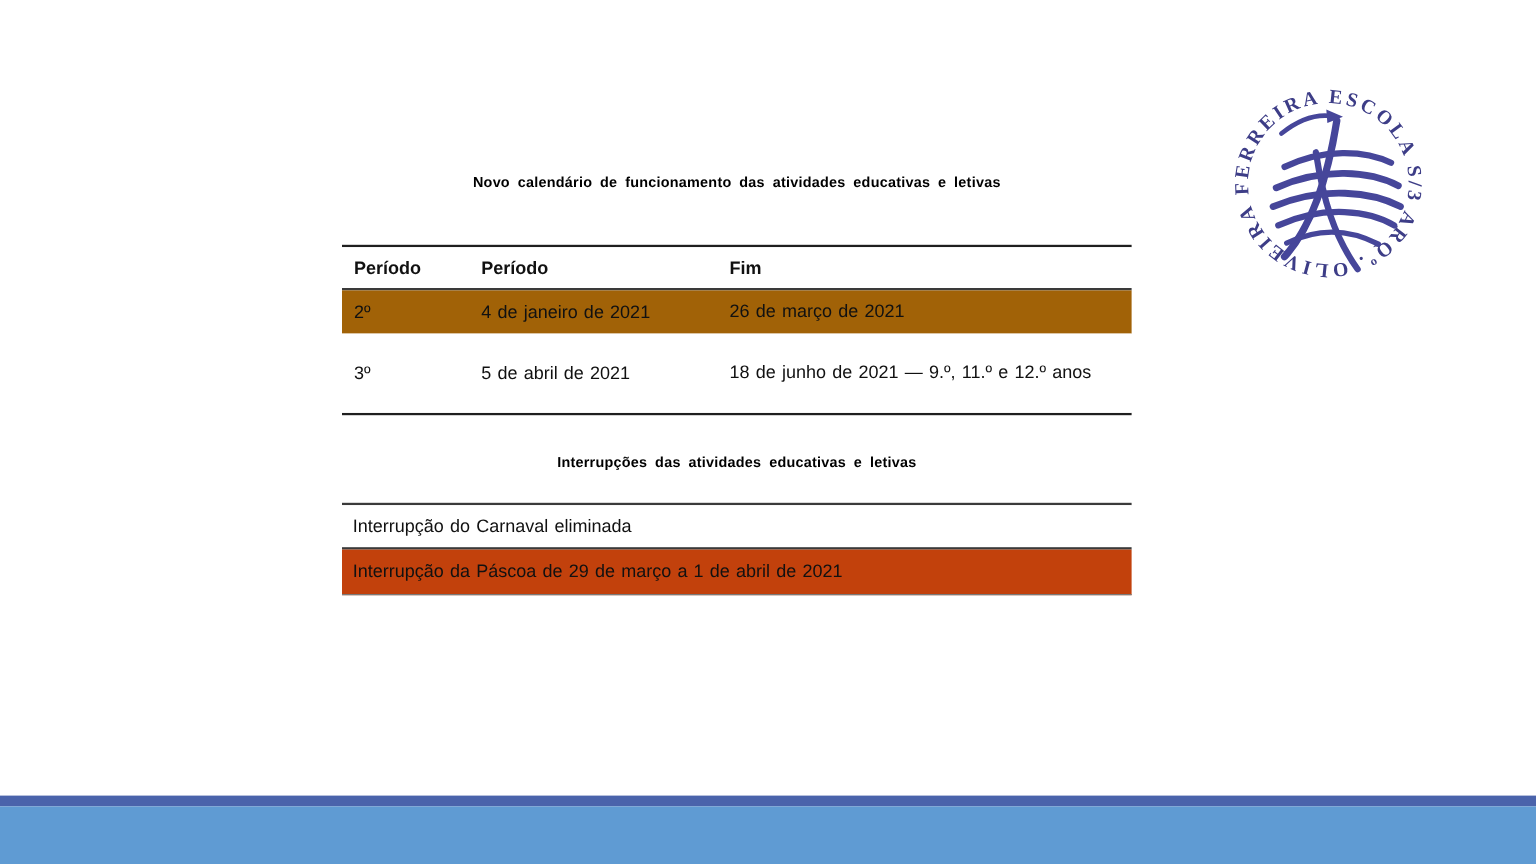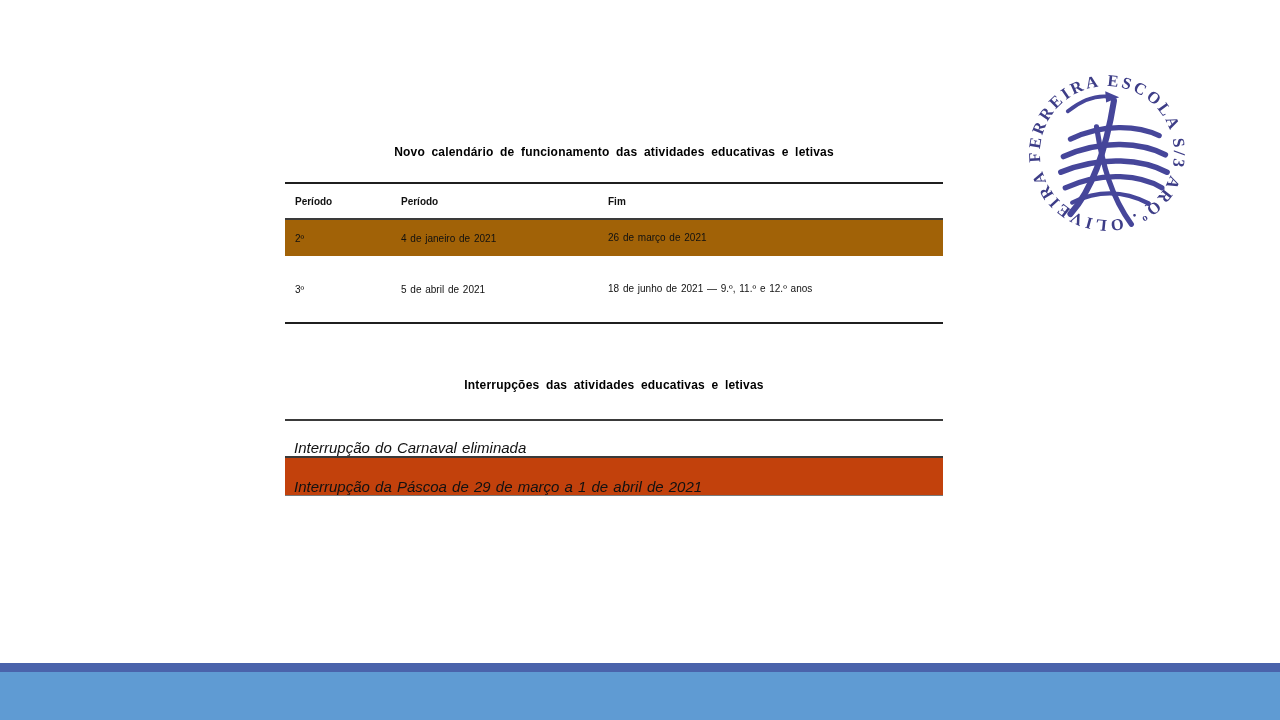--- a/index.html
+++ b/index.html
@@ -29,25 +29,25 @@
     word-spacing: 3px;
     color: #000000;
   }
   #calendar-title { top: 145px; }
   #interruptions-title { top: 378px; }
 
   
   .calendar-table {
     position: absolute;
     left: 285px;
-    top: 182px;
+    top: 204px;
     width: 658px;
     border-top: 2px solid #1f1f1f;
     border-bottom: 2px solid #1f1f1f;
-    font-size: 10px;
+    font-size: 15px;
   }
   .cal-row {
     display: flex;
     align-items: center;
     word-spacing: 1px;
   }
   .cal-header {
     height: 36px;
     font-weight: bold;
     border-bottom: 2px solid #3a3a3a;
@@ -64,24 +64,23 @@
   .interruptions-table {
     position: absolute;
     left: 285px;
     top: 419px;
     width: 658px;
     border-top: 2px solid #3a3a3a;
     font-size: 15px;
   }
   .int-row {
     display: flex;
-    align-items: flex-end;
+    align-items: center;
     padding-left: 9px;
     word-spacing: 1px;
-    font-style: italic;
   }
   .int-row-1 {
     height: 37px;
     background: #ffffff;
     border-bottom: 2px solid #3a3a3a;
   }
   .int-row-2 {
     height: 38px;
     background: #c2410c;
     border-bottom: 1px solid #7a7a7a;

